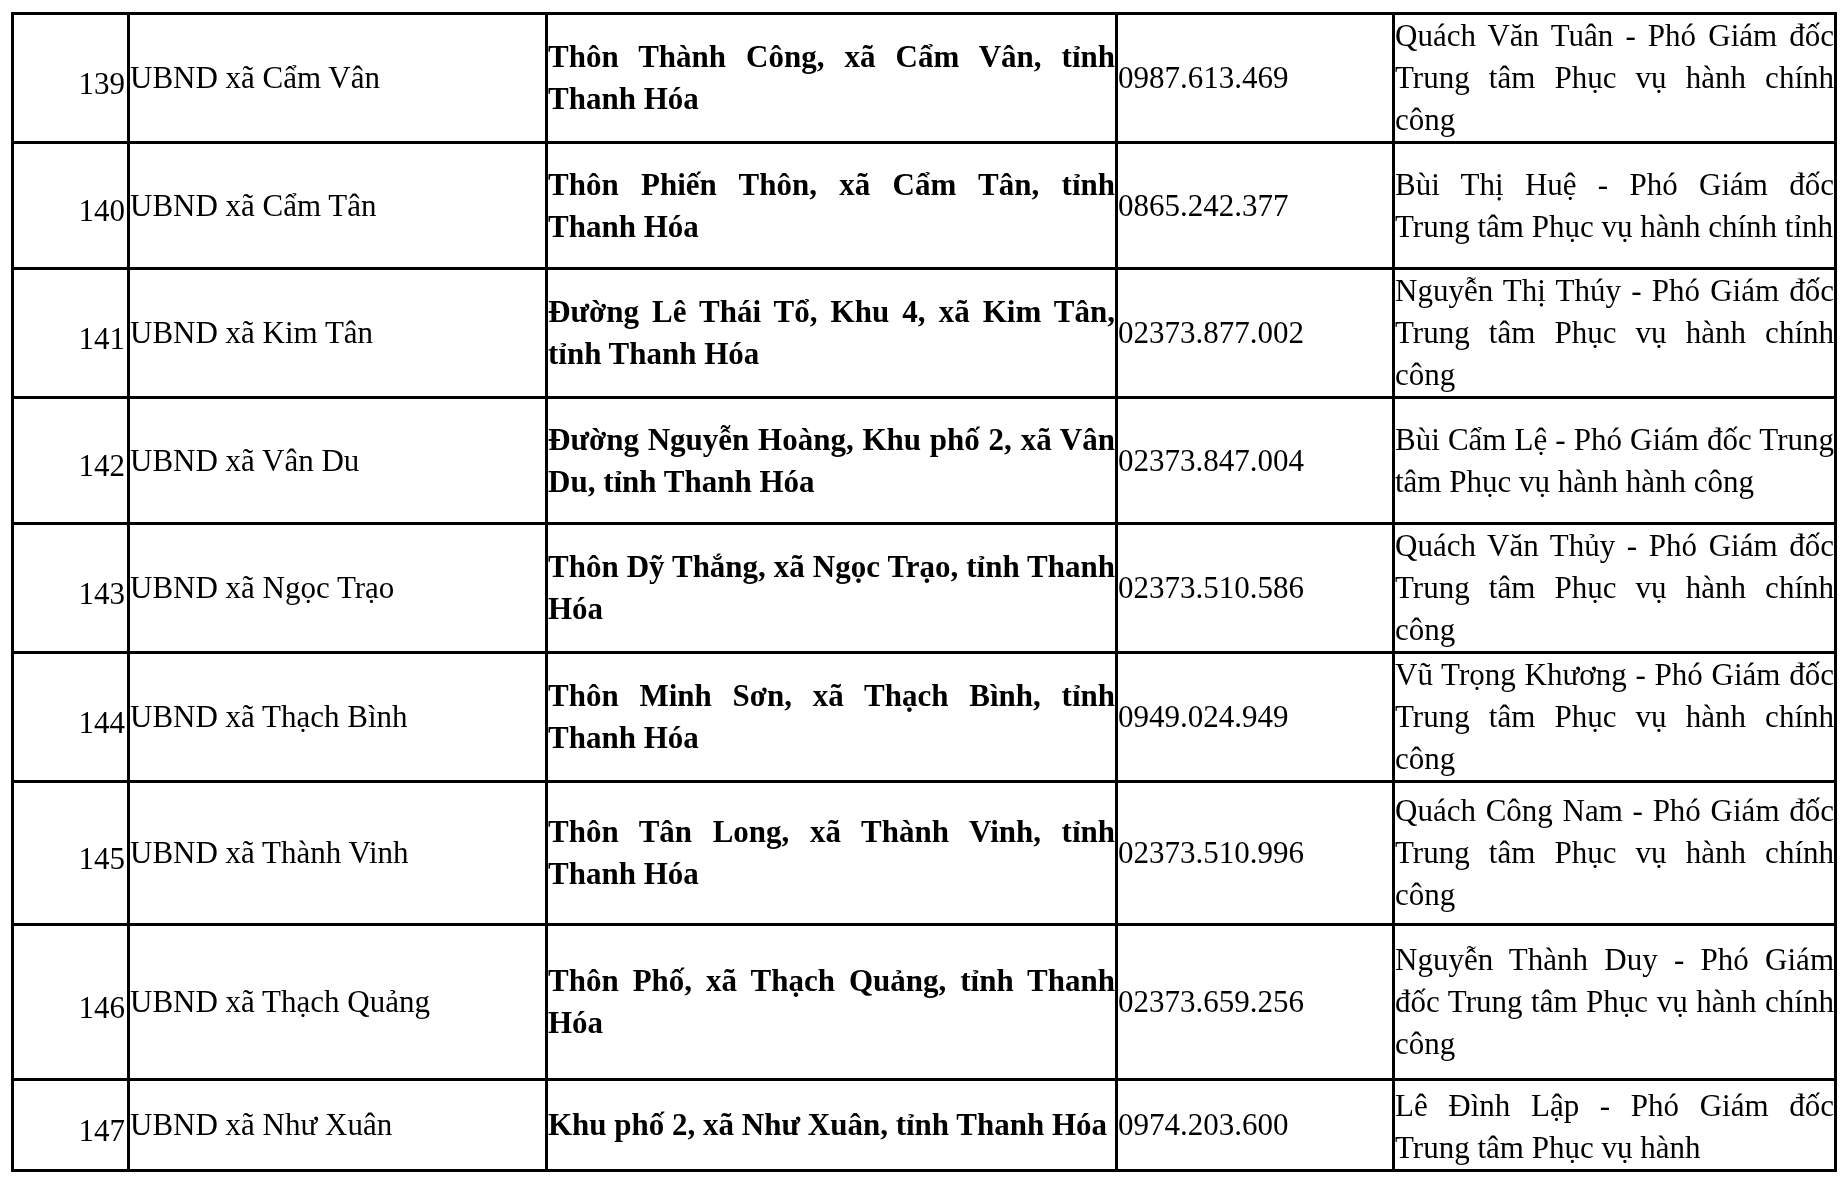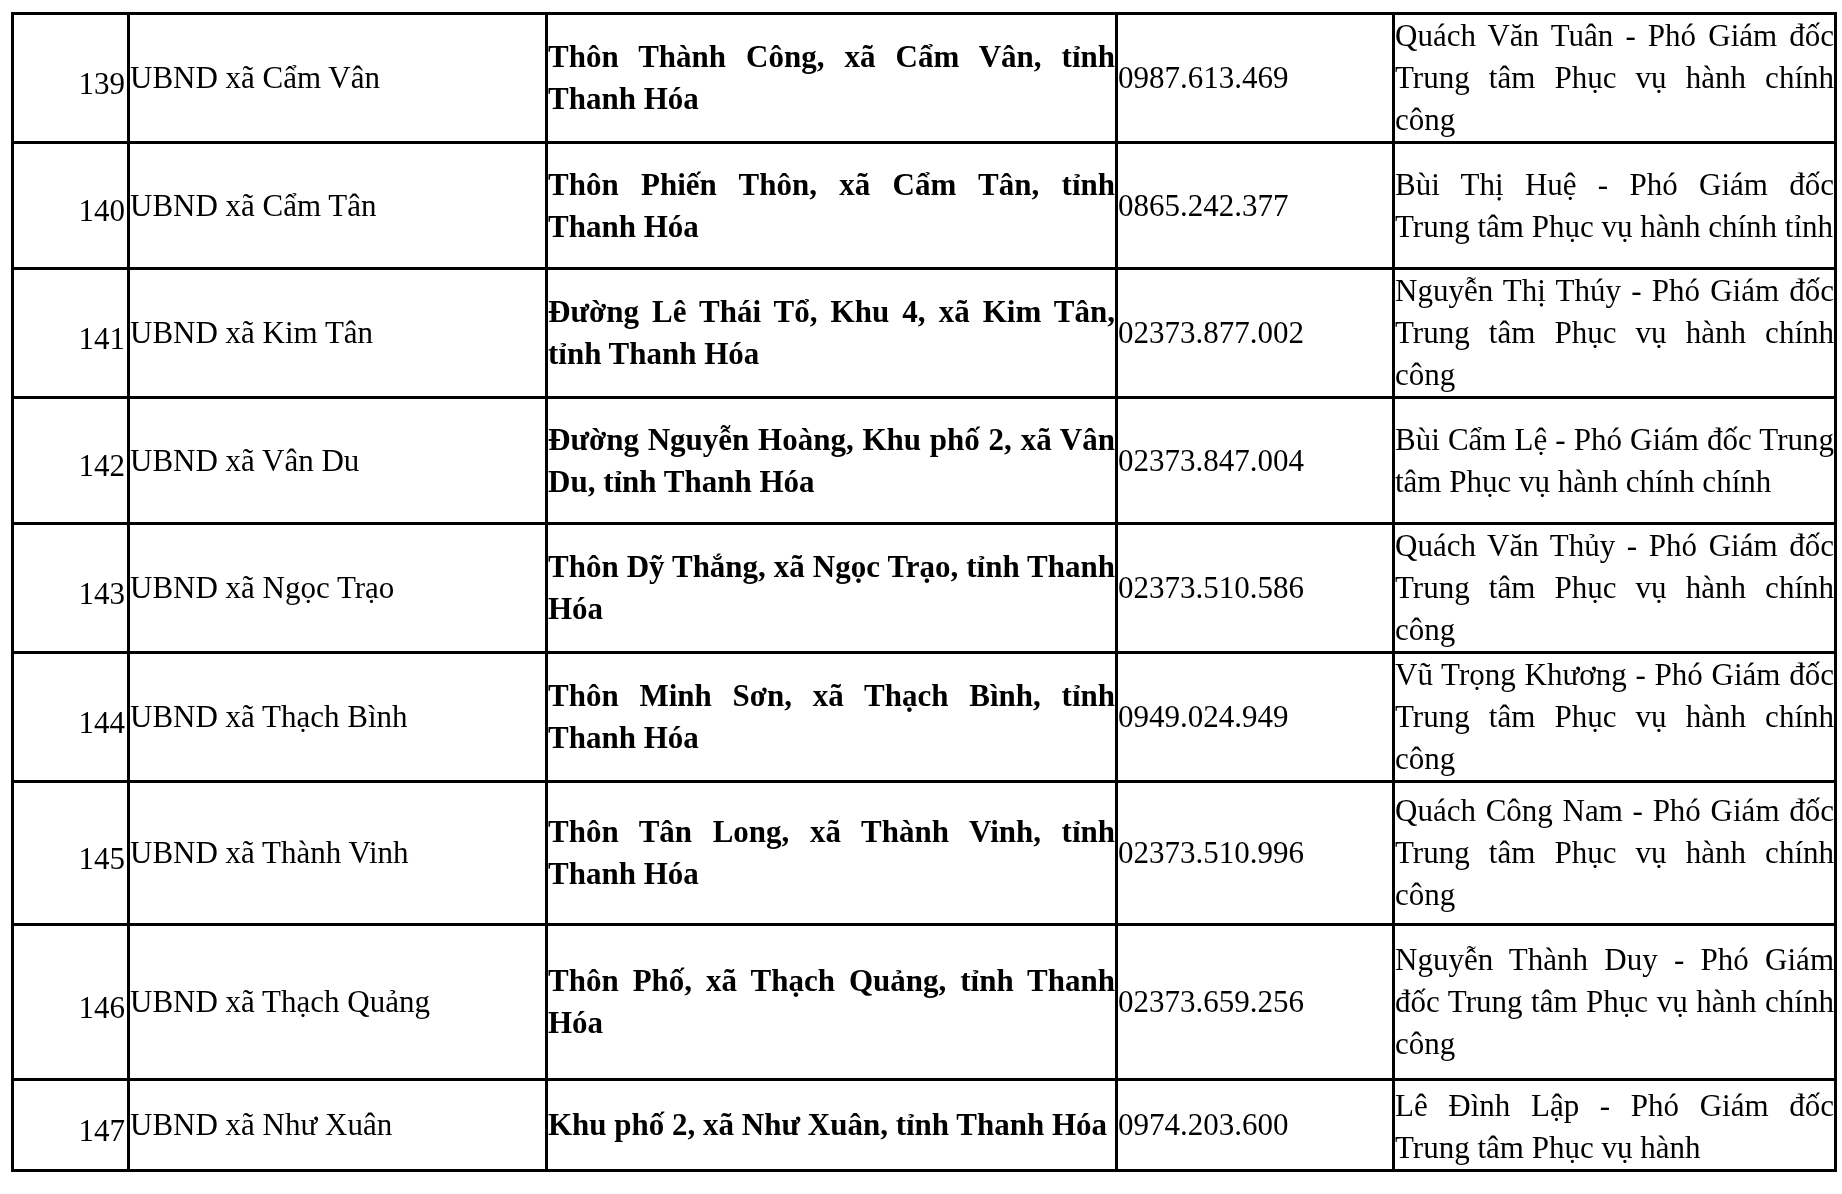--- a/index.html
+++ b/index.html
@@ -101,21 +101,21 @@
       <td class="name">UBND xã Kim Tân</td>
       <td class="addr">Đường Lê Thái Tổ, Khu 4, xã Kim Tân, tỉnh Thanh Hóa</td>
       <td class="phone">02373.877.002</td>
       <td class="contact">Nguyễn Thị Thúy - Phó Giám đốc Trung tâm Phục vụ hành chính công</td>
     </tr>
     <tr class="r-std">
       <td class="no"><span class="num">142</span><span class="dot">.</span></td>
       <td class="name">UBND xã Vân Du</td>
       <td class="addr">Đường Nguyễn Hoàng, Khu phố 2, xã Vân Du, tỉnh Thanh Hóa</td>
       <td class="phone">02373.847.004</td>
-      <td class="contact">Bùi Cẩm Lệ - Phó Giám đốc Trung tâm Phục vụ hành chính chính</td>
+      <td class="contact">Bùi Cẩm Lệ - Phó Giám đốc Trung tâm Phục vụ hành hành công</td>
     </tr>
     <tr class="r-std">
       <td class="no"><span class="num">143</span><span class="dot">.</span></td>
       <td class="name">UBND xã Ngọc Trạo</td>
       <td class="addr">Thôn Dỹ Thắng, xã Ngọc Trạo, tỉnh Thanh Hóa</td>
       <td class="phone">02373.510.586</td>
       <td class="contact">Quách Văn Thủy - Phó Giám đốc Trung tâm Phục vụ hành chính công</td>
     </tr>
     <tr class="r-std">
       <td class="no"><span class="num">144</span><span class="dot">.</span></td>

